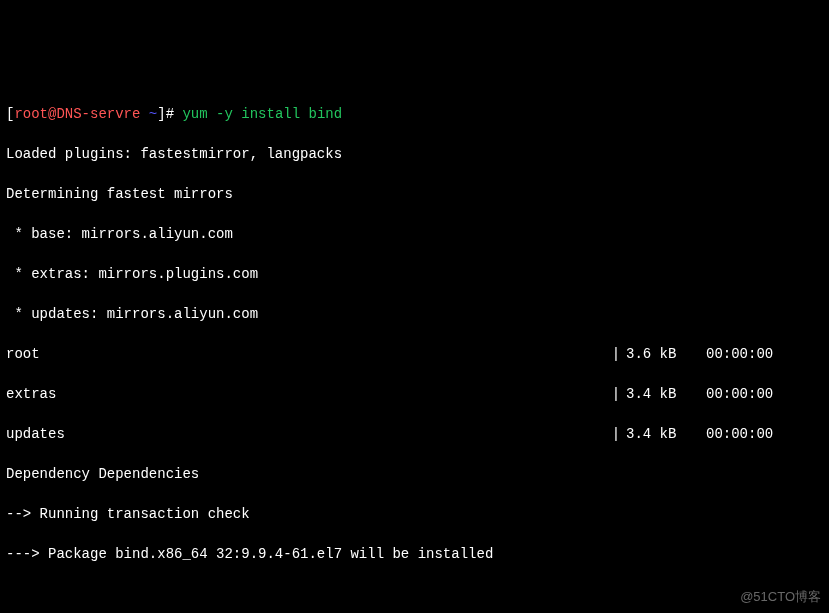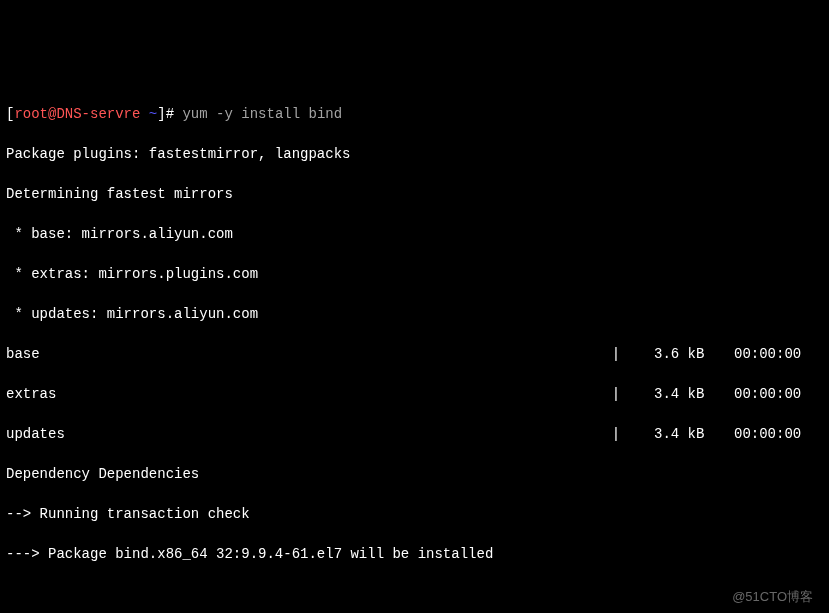--- a/index.html
+++ b/index.html
@@ -10,48 +10,48 @@
       font-size: 14px;
       line-height: 20px;
       padding: 4px 6px;
       width: 829px;
       height: 613px;
       overflow: hidden;
       white-space: pre;
     }
     .prompt-user { color: #ff5555; margin-top: 36px; }
     .prompt-tilde { color: #5555ff; }
-    .cmd { color: #a3a3a3; }
+    .cmd { color: #22c55e; }
     .row { display: flex; }
     .row .name { flex: 0 0 600px; }
     .row .sep { flex: 0 0 20px; text-align: center; }
-    .row .size { flex: 0 0 80px; margin-left: 28px; }
+    .row .size { flex: 0 0 80px; }
     .row .time { flex: 0 0 90px; }
     .watermark {
       position: absolute;
-      right: 16px;
+      right: 8px;
       bottom: 6px;
       color: rgba(130,130,130,0.8);
       font-size: 13px;
       font-family: sans-serif;
     }
   </style>
 </head>
 <body>
 
 
 
 <div>
 <div>[<span class="prompt-user">root@DNS-servre</span> <span class="prompt-tilde">~</span>]# <span class="cmd">yum -y install bind</span></div>
-<div>Package plugins: fastestmirror, langpacks</div>
+<div>Loaded plugins: fastestmirror, langpacks</div>
 <div>Determining fastest mirrors</div>
 <div> * base: mirrors.aliyun.com</div>
 <div> * extras: mirrors.plugins.com</div>
 <div> * updates: mirrors.aliyun.com</div>
-<div class="row"><span class="name">base</span><span class="sep">|</span><span class="size">3.6 kB</span><span class="time">00:00:00</span></div>
+<div class="row"><span class="name">root</span><span class="sep">|</span><span class="size">3.6 kB</span><span class="time">00:00:00</span></div>
 <div class="row"><span class="name">extras</span><span class="sep">|</span><span class="size">3.4 kB</span><span class="time">00:00:00</span></div>
 <div class="row"><span class="name">updates</span><span class="sep">|</span><span class="size">3.4 kB</span><span class="time">00:00:00</span></div>
 <div>Dependency Dependencies</div>
 <div>--&gt; Running transaction check</div>
 <div>---&gt; Package bind.x86_64 32:9.9.4-61.el7 will be installed</div>
 
 
 
 
 

